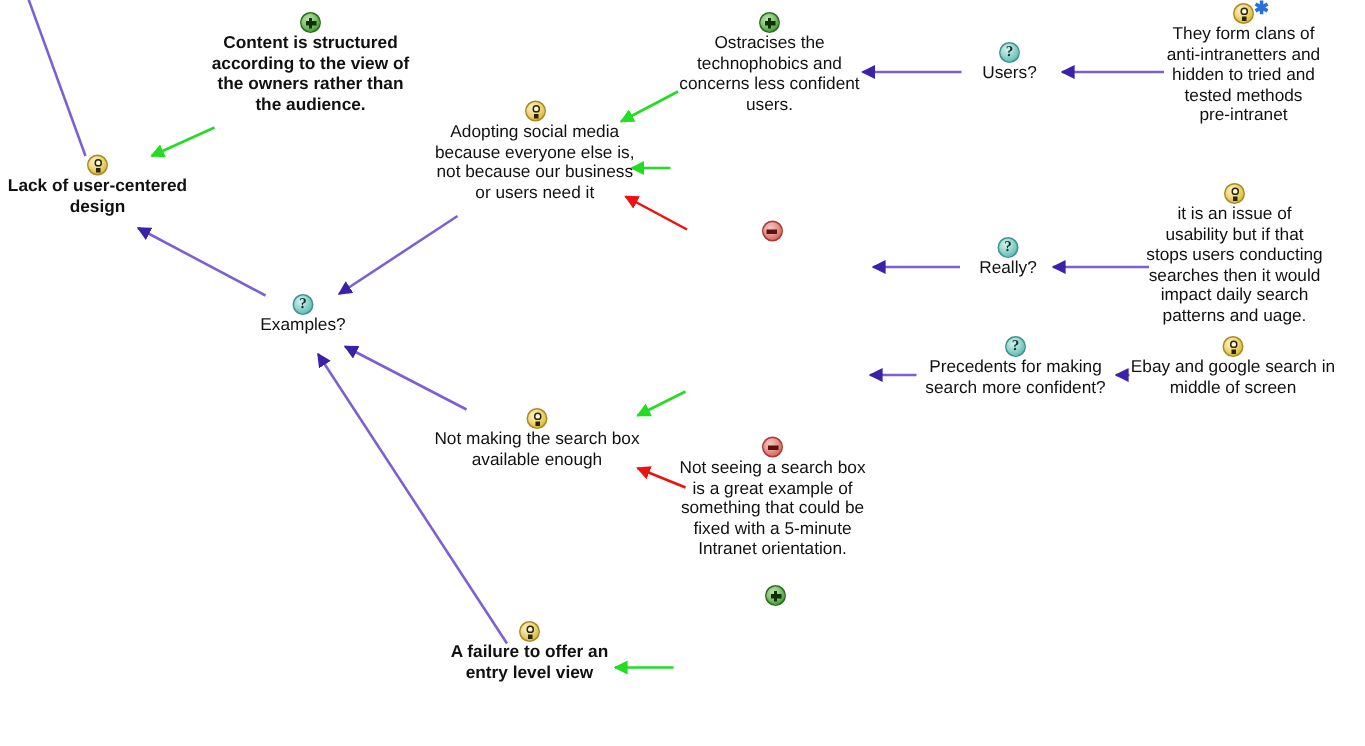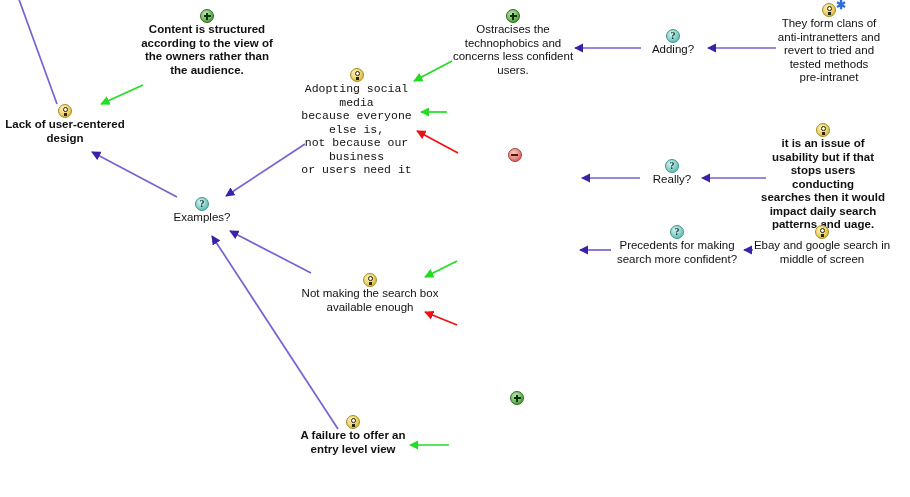--- a/index.html
+++ b/index.html
@@ -197,21 +197,21 @@
 the audience.</span>
   </div>
 
   <div class="node" style="left:157px; top:196px; width:90px;">
     <span class="icon-row">
       <span class="icon icon-question">?</span>
     </span>
     <span class="label">Examples?</span>
   </div>
 
-  <div class="node" style="left:289px; top:67px; width:135px;font-family:Liberation Mono, monospace;">
+  <div class="node" style="left:289px; top:67px; width:135px;">
     <span class="icon-row">
       <span class="icon icon-bulb"></span>
     </span>
     <span class="label">Adopting social media
 because everyone else is,
 not because our business
 or users need it</span>
   </div>
 
   <div class="node" style="left:443px; top:8px; width:140px;">
@@ -222,49 +222,49 @@
 technophobics and
 concerns less confident
 users.</span>
   </div>
 
 
   <div class="node" style="left:637px; top:28px; width:72px;">
     <span class="icon-row">
       <span class="icon icon-question">?</span>
     </span>
-    <span class="label">Adding?</span>
+    <span class="label">Users?</span>
   </div>
 
   <div class="node" style="left:766px; top:2px; width:126px;">
     <span class="icon-row" style="position:relative;">
       <span class="icon icon-bulb"></span>
       <span class="star" style="left:70px; top:-1px;">✱</span>
     </span>
     <span class="label">They form clans of
 anti-intranetters and
-revert to tried and
+hidden to tried and
 tested methods
 pre-intranet</span>
   </div>
 
   <div class="node" style="left:447px; top:147px; width:135px;">
     <span class="icon-row">
       <span class="icon icon-minus"></span>
     </span>
   </div>
 
   <div class="node" style="left:637px; top:158px; width:70px;">
     <span class="icon-row">
       <span class="icon icon-question">?</span>
     </span>
     <span class="label">Really?</span>
   </div>
 
-  <div class="node" style="left:760px; top:122px; width:126px;font-weight:bold;">
+  <div class="node" style="left:760px; top:122px; width:126px;">
     <span class="icon-row">
       <span class="icon icon-bulb"></span>
     </span>
     <span class="label">it is an issue of
 usability but if that
 stops users conducting
 searches then it would
 impact daily search
 patterns and uage.</span>
   </div>
@@ -279,28 +279,38 @@
   </div>
 
   <div class="node" style="left:752px; top:224px; width:140px;">
     <span class="icon-row">
       <span class="icon icon-bulb"></span>
     </span>
     <span class="label">Ebay and google search in
 middle of screen</span>
   </div>
 
-  <div class="node" style="left:300px; top:272px; width:140px;text-align:center;">
+  <div class="node" style="left:288px; top:272px; width:140px;text-align:center;">
     <span class="icon-row">
       <span class="icon icon-bulb"></span>
     </span>
     <span class="label">Not making the search box
 available enough</span>
   </div>
 
+  <div class="node" style="left:448px; top:291px; width:134px;">
+    <span class="icon-row">
+      <span class="icon icon-minus"></span>
+    </span>
+    <span class="label">Not seeing a search box
+is a great example of
+something that could be
+fixed with a 5-minute
+Intranet orientation.</span>
+  </div>
 
   <div class="node bold" style="left:288px; top:414px; width:130px;">
     <span class="icon-row">
       <span class="icon icon-bulb"></span>
     </span>
     <span class="label">A failure to offer an
 entry level view</span>
   </div>
 
   <div class="node bold" style="left:444px; top:390px; width:146px;">

